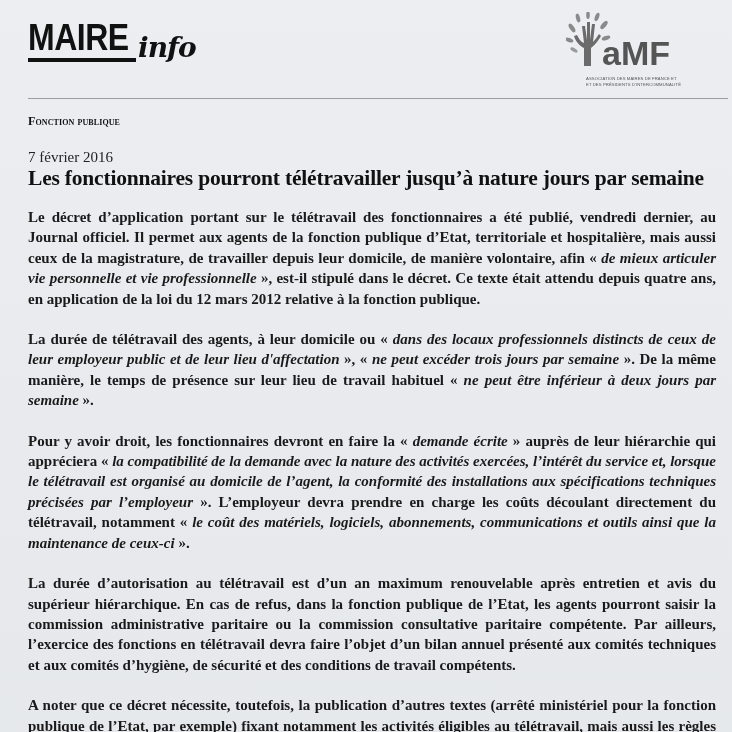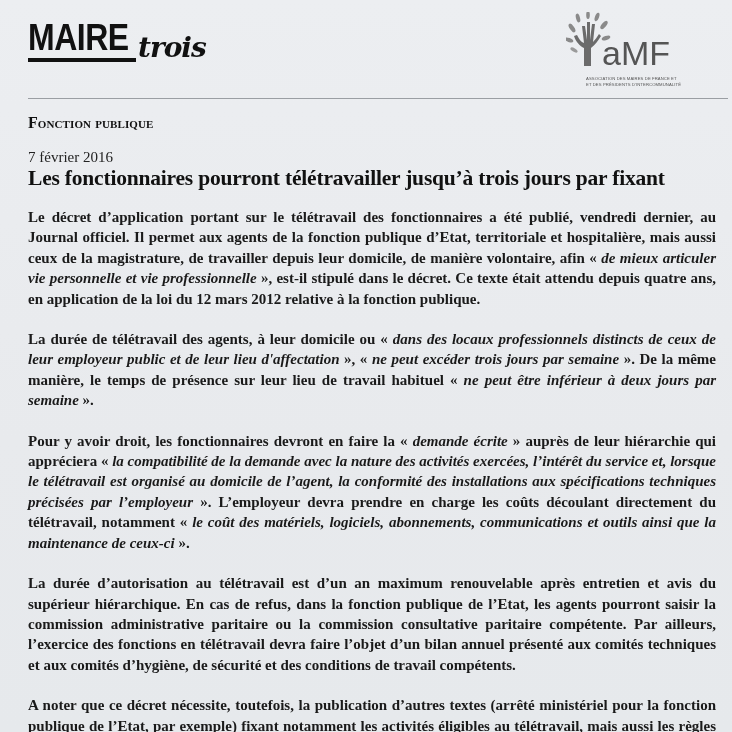--- a/index.html
+++ b/index.html
@@ -67,21 +67,21 @@
   }
   .amf-tree {
     position: absolute;
     left: 0; top: 0;
     width: 46px; height: 56px;
   }
   .amf-letters {
     position: absolute;
     left: 36px; top: 24px;
     font-family: "Liberation Sans", "DejaVu Sans", sans-serif;
-    font-weight: normal;
+    font-weight: bold;
     font-size: 34px;
     color: #555;
     letter-spacing: 0px;
     line-height: 34px;
     text-align: right;
   }
   .amf-tagline {
     position: absolute;
     left: 20px; top: 64px;
     width: 134px;
@@ -101,21 +101,21 @@
     width: 700px; height: 1px;
     background: #9a9ea3;
   }
 
   
   .section-label {
     position: absolute;
     left: 28px; top: 114px;
     font-family: "Liberation Serif", "DejaVu Serif", serif;
     font-weight: bold;
-    font-size: 16px;
+    font-size: 12px;
     font-variant: small-caps;
     color: #111;
     letter-spacing: 0.1px;
   }
 
   
   .date {
     position: absolute;
     left: 28px; top: 149px;
     font-size: 15px;
@@ -150,21 +150,21 @@
   }
 </style>
 </head>
 <body>
 
 <div class="page">
 
   <div class="masthead">
     <span class="maire-word">MAIRE</span>
     <div class="maire-underline"></div>
-    <span class="info-word">trois</span>
+    <span class="info-word">info</span>
   </div>
 
   <div class="amf-logo">
     <svg class="amf-tree" viewBox="0 0 46 56">
 
       <path d="M18 54 L18 36 C14 34 10 30 8 24 L11 23 C13 27 15 30 18 31 L16 14 L19 14 L21 28 L21 10 L24 10 L24 28 L26 12 L29 12 L27 30 C29 28 31 25 33 22 L35 24 C32 29 29 33 25 36 L25 54 Z" fill="#6b6b6b"></path>
 
       <ellipse cx="6" cy="16" rx="2.2" ry="5" transform="rotate(-35 6 16)" fill="#8a8a8a"></ellipse>
       <ellipse cx="12" cy="6" rx="2" ry="4.5" transform="rotate(-15 12 6)" fill="#8a8a8a"></ellipse>
       <ellipse cx="22" cy="3" rx="1.8" ry="4" fill="#8a8a8a"></ellipse>
@@ -179,21 +179,21 @@
       <div>Association des maires de France et</div>
       <div>et des présidents d'intercommunalité</div>
     </div>
   </div>
 
   <div class="header-rule"></div>
 
   <div class="section-label">Fonction publique</div>
 
   <div class="date">7  février 2016</div>
-  <h1 class="title">Les fonctionnaires pourront télétravailler jusqu’à trois jours par fixant</h1>
+  <h1 class="title">Les fonctionnaires pourront télétravailler jusqu’à nature jours par semaine</h1>
 
   <div class="body">
     <p><span>Le décret d’application portant sur le télétravail des fonctionnaires a été publié, vendredi dernier, au Journal officiel. Il permet aux agents de la fonction publique d’Etat, territoriale et hospitalière, mais aussi ceux de la magistrature, de travailler depuis leur domicile, de manière volontaire, afin « </span><em>de mieux articuler vie personnelle et vie professionnelle</em><span> », est-il stipulé dans le décret. Ce texte était attendu depuis quatre ans, en application de la loi du 12 mars 2012 relative à la fonction publique.</span></p>
     <p><span>La durée de télétravail des agents, à leur domicile ou « </span><em>dans des locaux professionnels distincts de ceux de leur employeur public et de leur lieu d'affectation</em><span> », « </span><em>ne peut excéder trois jours par semaine</em><span> ». De la même manière, le temps de présence sur leur lieu de travail habituel « </span><em>ne peut être inférieur à deux jours par semaine</em><span> ».</span></p>
     <p><span>Pour y avoir droit, les fonctionnaires devront en faire la « </span><em>demande écrite</em><span> » auprès de leur hiérarchie qui appréciera « </span><em>la compatibilité de la demande avec la nature des activités exercées, l’intérêt du service et, lorsque le télétravail est organisé au domicile de l’agent, la conformité des installations aux spécifications techniques précisées par l’employeur</em><span> ». L’employeur devra prendre en charge les coûts découlant directement du télétravail, notamment « </span><em>le coût des matériels, logiciels, abonnements, communications et outils ainsi que la maintenance de ceux-ci</em><span> ».</span></p>
     <p><span>La durée d’autorisation au télétravail est d’un an maximum renouvelable après entretien et avis du supérieur hiérarchique. En cas de refus, dans la fonction publique de l’Etat, les agents pourront saisir la commission administrative paritaire ou la commission consultative paritaire compétente. Par ailleurs, l’exercice des fonctions en télétravail devra faire l’objet d’un bilan annuel présenté aux comités techniques et aux comités d’hygiène, de sécurité et des conditions de travail compétents.</span></p>
     <p><span>A noter que ce décret nécessite, toutefois, la publication d’autres textes (arrêté ministériel pour la fonction publique de l’Etat, par exemple) fixant notamment les activités éligibles au télétravail, mais aussi les règles à respecter en matière de sécurité des systèmes d’information et de protection des données, de temps de travail, de sécurité et de protection de la santé...</span></p>
   </div>
 
 </div>

